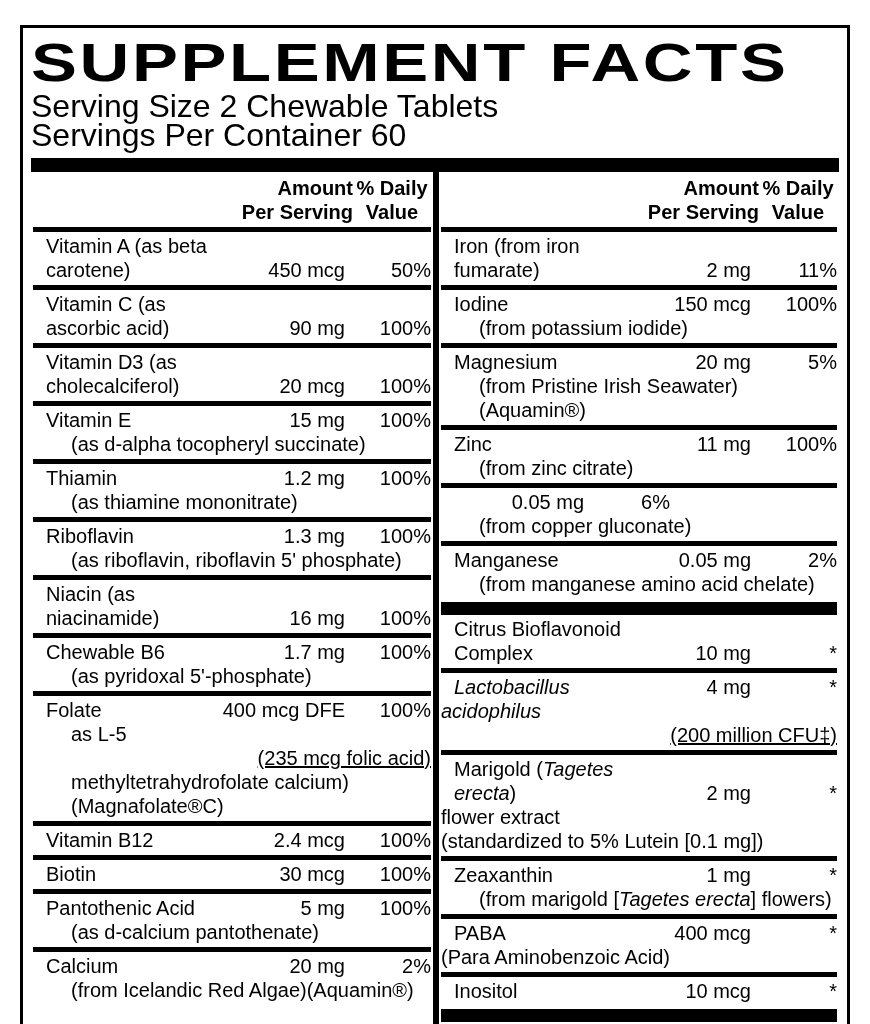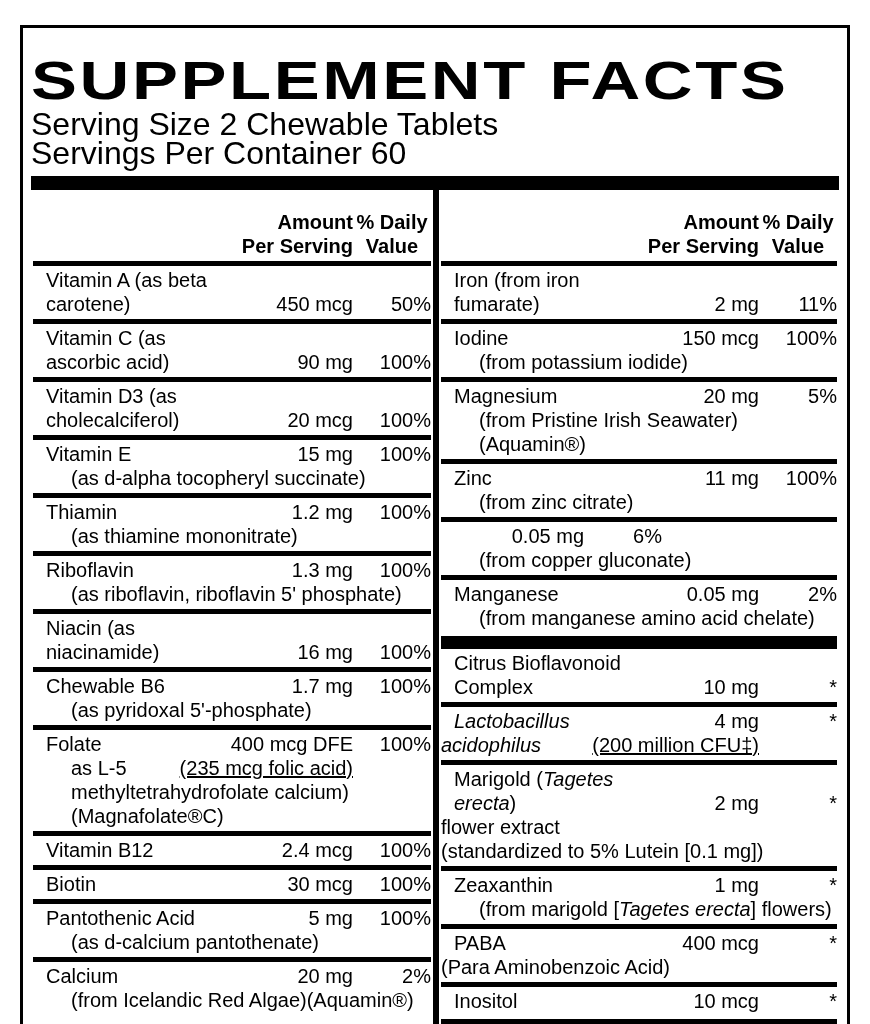--- a/index.html
+++ b/index.html
@@ -18,21 +18,21 @@
   .panel {
     border: 3px solid #000;
     box-sizing: border-box;
     padding: 6px 8px 0 8px;
     display: flex;
     flex-direction: column;
   }
   .panel-title {
     overflow: hidden;
     height: 58px;
-    margin-top: 18px;
+    margin-top: 0;
   }
   .panel-title .stretch {
     display: inline-block;
     white-space: nowrap;
     font-size: 53px;
     font-weight: bold;
     letter-spacing: 2px;
     transform: scaleX(1.30);
     transform-origin: 0 50%;
     line-height: 58px;
@@ -57,21 +57,21 @@
   .col.left  { width: 402px; }
   .col.right { flex: 1; }
   .v-divider {
     width: 6px;
     background: #000;
     flex: 0 0 auto;
   }
   .col-header {
     display: flex;
     justify-content: flex-end;
-    padding: 20px 0 3px 0;
+    padding: 4px 0 3px 0;
     font-weight: bold;
     font-size: 20px;
     line-height: 24px;
   }
   .hdr-amount {
     white-space: pre-line;
     text-align: right;
     width: 130px;
   }
   .hdr-dv {
@@ -82,24 +82,24 @@
   .row {
     border-top: 5px solid #000;
     padding: 2px 0 3px 0;
     font-size: 20px;
     line-height: 24px;
   }
   .row.no-rule { border-top: none; }
   .l1 { display: flex; align-items: flex-end; margin-left: 13px; }
   .nm  { flex: 1; }
   .amt { width: 130px; text-align: right; white-space: nowrap; }
-  .dvv { width: 78px;  text-align: right; white-space: nowrap; }
+  .dvv { width: 78px;  text-align: right; white-space: nowrap; padding-left: 8px; }
   .sub { padding-left: 38px; }
   .sub.noind { padding-left: 0; }
-  .sub.split { display: flex; }
+  .sub.split { display: flex; flex-direction: column; }
   .sub.split .sub-r { flex: 1; text-align: right; text-decoration: underline; }
   .sub.split .dv-spacer { width: 78px; flex: 0 0 auto; }
   em { font-style: italic; }
   .section-bar {
     height: 13px;
     background: #000;
     margin-top: 3px;
   }
   .footnote {
     font-size: 21px;

